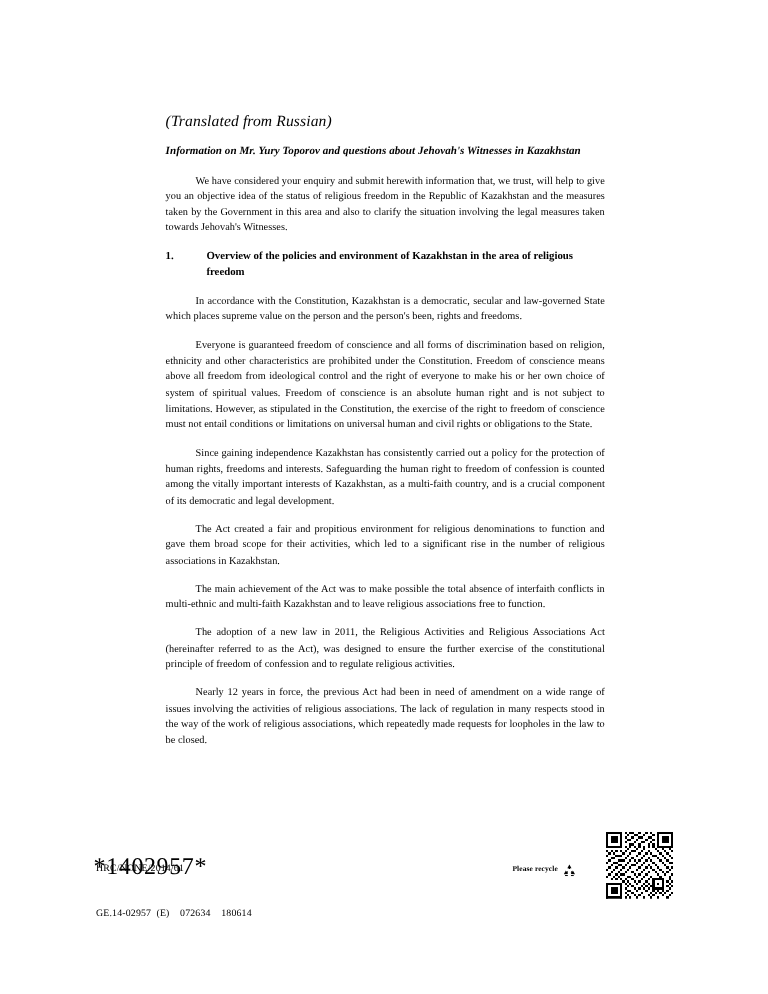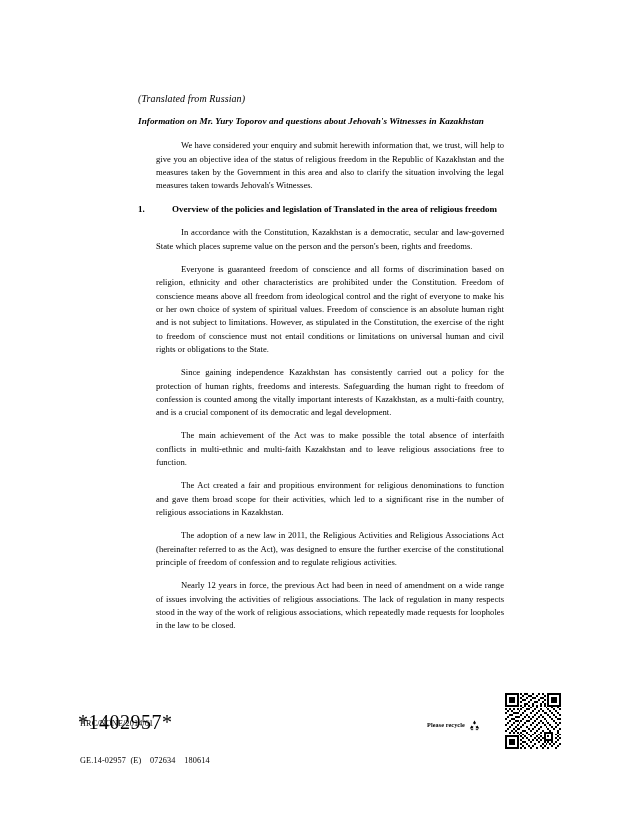--- a/index.html
+++ b/index.html
@@ -27,41 +27,41 @@
   
   .content {
     position: absolute;
     left: 138px;
     top: 92px;
     width: 366px;
   }
 
   .translated-note {
     font-style: italic;
-    font-size: 10px;
+    font-size: 13px;
     line-height: 1.35;
     margin: 0 0 9px 0;
     letter-spacing: 0.1px;
   }
 
   .doc-title {
     font-size: 9.2px;
     font-weight: bold;
     line-height: 1.52;
     margin: 0 0 11px 0;
     letter-spacing: 0.05px;
     font-style: italic;
   }
 
   p.body-par {
     font-size: 8.6px;
     line-height: 1.55;
     text-align: justify;
     text-indent: 25px;
-    margin: 0 0 10px 18px;
+    margin: 0 0 10px 0;
     letter-spacing: 0.02px;
   }
 
   
   .section-heading {
     display: flex;
     margin: 0 0 10px 0;
     font-size: 9.0px;
     font-weight: bold;
     line-height: 1.52;
@@ -131,28 +131,28 @@
   <div class="content">
 
     <div class="translated-note">(Translated from Russian)</div>
 
     <div class="doc-title">Information on Mr. Yury Toporov and questions about Jehovah's Witnesses in Kazakhstan</div>
 
     <p class="body-par">We have considered your enquiry and submit herewith information that, we trust, will help to give you an objective idea of the status of religious freedom in the Republic of Kazakhstan and the measures taken by the Government in this area and also to clarify the situation involving the legal measures taken towards Jehovah's Witnesses.</p>
 
     <div class="section-heading">
       <span class="num">1.</span>
-      <span class="htext">Overview of the policies and legislation of Translated in the area of religious freedom</span>
+      <span class="htext">Overview of the policies and environment of Kazakhstan in the area of religious freedom</span>
     </div>
 
     <p class="body-par">In accordance with the Constitution, Kazakhstan is a democratic, secular and law-governed State which places supreme value on the person and the person's been, rights and freedoms.</p>
     <p class="body-par">Everyone is guaranteed freedom of conscience and all forms of discrimination based on religion, ethnicity and other characteristics are prohibited under the Constitution. Freedom of conscience means above all freedom from ideological control and the right of everyone to make his or her own choice of system of spiritual values. Freedom of conscience is an absolute human right and is not subject to limitations. However, as stipulated in the Constitution, the exercise of the right to freedom of conscience must not entail conditions or limitations on universal human and civil rights or obligations to the State.</p>
     <p class="body-par">Since gaining independence Kazakhstan has consistently carried out a policy for the protection of human rights, freedoms and interests. Safeguarding the human right to freedom of confession is counted among the vitally important interests of Kazakhstan, as a multi-faith country, and is a crucial component of its democratic and legal development.</p>
+    <p class="body-par">The Act created a fair and propitious environment for religious denominations to function and gave them broad scope for their activities, which led to a significant rise in the number of religious associations in Kazakhstan.</p>
     <p class="body-par">The main achievement of the Act was to make possible the total absence of interfaith conflicts in multi-ethnic and multi-faith Kazakhstan and to leave religious associations free to function.</p>
-    <p class="body-par">The Act created a fair and propitious environment for religious denominations to function and gave them broad scope for their activities, which led to a significant rise in the number of religious associations in Kazakhstan.</p>
     <p class="body-par">The adoption of a new law in 2011, the Religious Activities and Religious Associations Act (hereinafter referred to as the Act), was designed to ensure the further exercise of the constitutional principle of freedom of confession and to regulate religious activities.</p>
     <p class="body-par">Nearly 12 years in force, the previous Act had been in need of amendment on a wide range of issues involving the activities of religious associations. The lack of regulation in many respects stood in the way of the work of religious associations, which repeatedly made requests for loopholes in the law to be closed.</p>
 
   </div>
 
   <div class="footer-codes">
     <div>HRC/NONE/2014/61</div>
     <div>GE.14-02957  (E)    072634    180614</div>
   </div>
 

